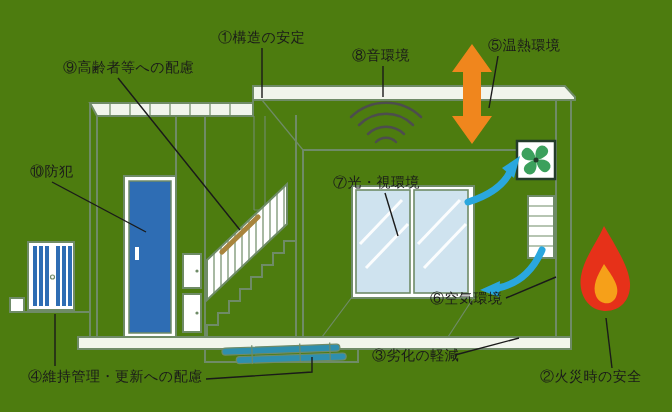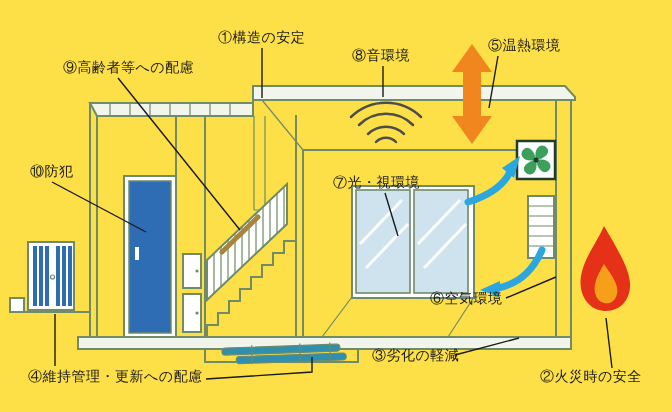--- a/index.html
+++ b/index.html
@@ -1,17 +1,17 @@
 <!DOCTYPE html>
 <html style="--line_green: #6f8b67; --wall_tint: #f1f5ec; --text_dark: #1a1a1a; --door_blue: #2e6db4; --glass_blue: #cfe3ef; --arrow_orange: #f0861d; --air_blue: #2aa7de; --flame_red: #e63119; --flame_orange: #f6a019; --fan_green: #3ba05c; --fan_frame: #233b2a; --pipe_teal: #2f8fae; --handrail_brown: #a8843c; --sound_gray: #4d4d4d; --stripe_blue: #2e6db4;"><head>
 <meta charset="utf-8">
 <style>
   html,body{margin:0;padding:0;background:#ffffff;}
   .stage{
-    position:relative;width:672px;height:412px;background:#fde047;
+    position:relative;width:672px;height:412px;background:#4d7c0f;
     font-family:Liberation Serif, serif;overflow:hidden;
   }
   svg{display:block;}
   .ln{fill:none;stroke:var(--line_green);stroke-width:2;stroke-linecap:square;}
   .ln-thin{fill:none;stroke:var(--line_green);stroke-width:1.2;}
   .fw{fill:#ffffff;stroke:var(--line_green);stroke-width:2;}
   .ft{fill:var(--wall_tint);stroke:var(--line_green);stroke-width:2;}
   .leader{stroke:var(--text_dark);stroke-width:1.4;fill:none;}
   .lbl{font-size:14px;fill:var(--text_dark);letter-spacing:.5px;font-weight:500;}
 </style>

